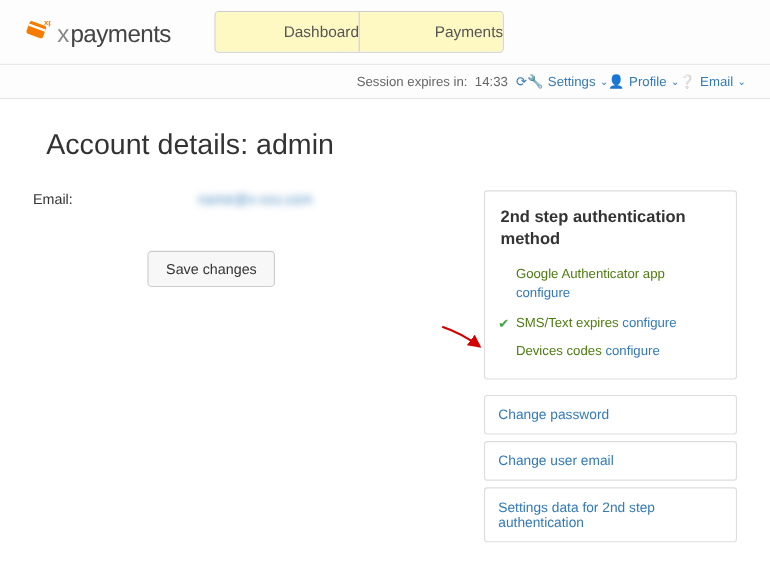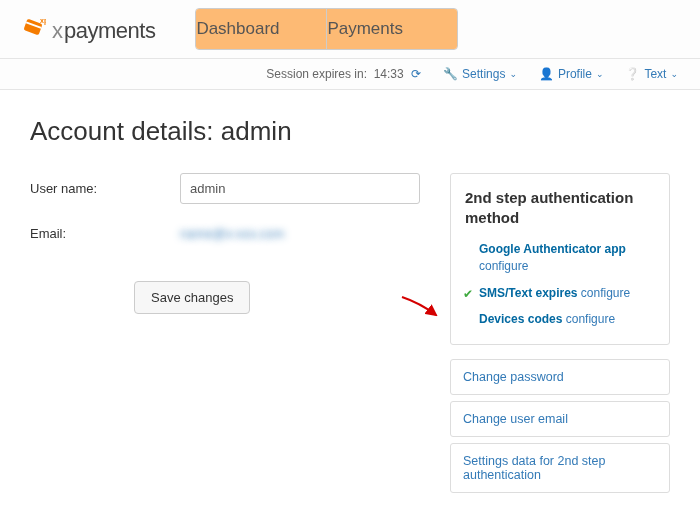--- a/index.html
+++ b/index.html
@@ -4,41 +4,41 @@
 <style>
 html,body{margin:0;padding:0;font-family:Arial,Helvetica,sans-serif;font-size:13px;color:#555;background:#fff;width:700px}
 .strip{border-bottom:1px solid #e5e5e5;background:#fdfdfd}
 .hdr{display:flex;align-items:center;height:58px;padding:0 20px}
 .logo{display:flex;align-items:flex-end;gap:2px}
 .logo-icon{width:26px;height:26px;position:relative;margin-right:4px;margin-bottom:4px}
 .logo-icon svg{position:absolute;bottom:0;left:0}
 .logo-x{font-size:22px;color:#888;font-weight:300;letter-spacing:-1px}
 .logo-pay{font-size:22px;color:#444;font-weight:400;letter-spacing:-0.5px}
 .tabs{display:flex;margin-left:40px;border:1px solid #ccc;border-radius:4px;overflow:hidden}
-.tab{width:130px;text-align:left;padding:10px 0;font-size:17px;color:#555;background:#fdba74;cursor:pointer}
+.tab{width:130px;text-align:right;padding:10px 0;font-size:14px;color:#555;background:#fef9c3;cursor:pointer}
 .tab+.tab{border-left:1px solid #ccc}
-.util{display:flex;justify-content:flex-end;align-items:center;gap:22px;padding:8px 22px;font-size:12px}
+.util{display:flex;justify-content:flex-end;align-items:center;padding:8px 22px;font-size:12px}
 .util .sess{color:#666}
 .util a{color:#337ab7;text-decoration:none;display:inline-flex;align-items:center;gap:4px;cursor:pointer}
 .caret{font-size:9px;color:#337ab7}
 .refresh{color:#337ab7;cursor:pointer;margin-left:4px}
 .main{padding:26px 30px 30px}
-h1{font-size:26px;color:#333;font-weight:400;margin:0 0 26px}
+h1{font-size:26px;color:#333;font-weight:400;margin:0 12px 26px}
 .cols{display:flex;gap:30px;align-items:flex-start}
 .left{flex:1}
 .row{display:flex;align-items:center;margin-bottom:22px}
 .lbl{width:150px;color:#333;font-size:13px}
 .txt{width:220px;padding:7px 9px;border:1px solid #ccc;border-radius:3px;font-size:13px;color:#555}
 .blur{color:transparent;text-shadow:0 0 7px rgba(51,122,183,.9);user-select:none;font-size:13px}
 .right{width:230px}
 .panel{border:1px solid #ddd;border-radius:3px;padding:14px 14px 16px;margin-bottom:14px}
 .panel h3{margin:0 0 14px;font-size:15px;color:#333;font-weight:700;line-height:1.3}
 .meth{font-size:12px;color:#333;margin-bottom:10px;padding-left:14px;position:relative;line-height:1.4}
 .meth .chk{position:absolute;left:-2px;top:1px;color:#3fa93f;font-size:12px}
-.meth b{font-weight:bold;color:#0369a1}
+.meth b{font-weight:normal;color:#4d7c0f}
 .meth a{color:#337ab7;cursor:pointer;font-weight:400}
 .linkbtn{display:block;border:1px solid #ddd;border-radius:3px;padding:10px 12px;color:#337ab7;font-size:12.5px;margin-bottom:6px;text-decoration:none;cursor:pointer}
 .arrow{position:absolute;pointer-events:none}
 .save{margin-left:104px;margin-top:40px}
 .btn{padding:8px 16px;border:1px solid #ccc;border-radius:4px;background:#f7f7f7;color:#333;font-size:13px;cursor:pointer}
 </style>
 </head>
 <body>
 
 <div class="strip">
@@ -75,35 +75,31 @@
         <span>Settings</span>
         <span class="caret">⌄</span>
       </a>
     <a>
         <span>👤</span>
         <span>Profile</span>
         <span class="caret">⌄</span>
       </a>
     <a>
         <span>❔</span>
-        <span>Text</span>
+        <span>Email</span>
         <span class="caret">⌄</span>
       </a>
   </div>
 </div>
 
 <div class="main">
   <h1>Account details: admin</h1>
 
   <div class="cols" style="position:relative">
     <div class="left">
-      <div class="row">
-        <div class="lbl">User name:</div>
-        <input class="txt" type="text" value="admin" style="">
-      </div>
       <div class="row">
         <div class="lbl">Email:</div>
         <span class="blur">name@x-xxx.com</span>
       </div>
       <div class="save">
         <button class="btn">Save changes</button>
       </div>
     </div>
 
     <div class="right">

